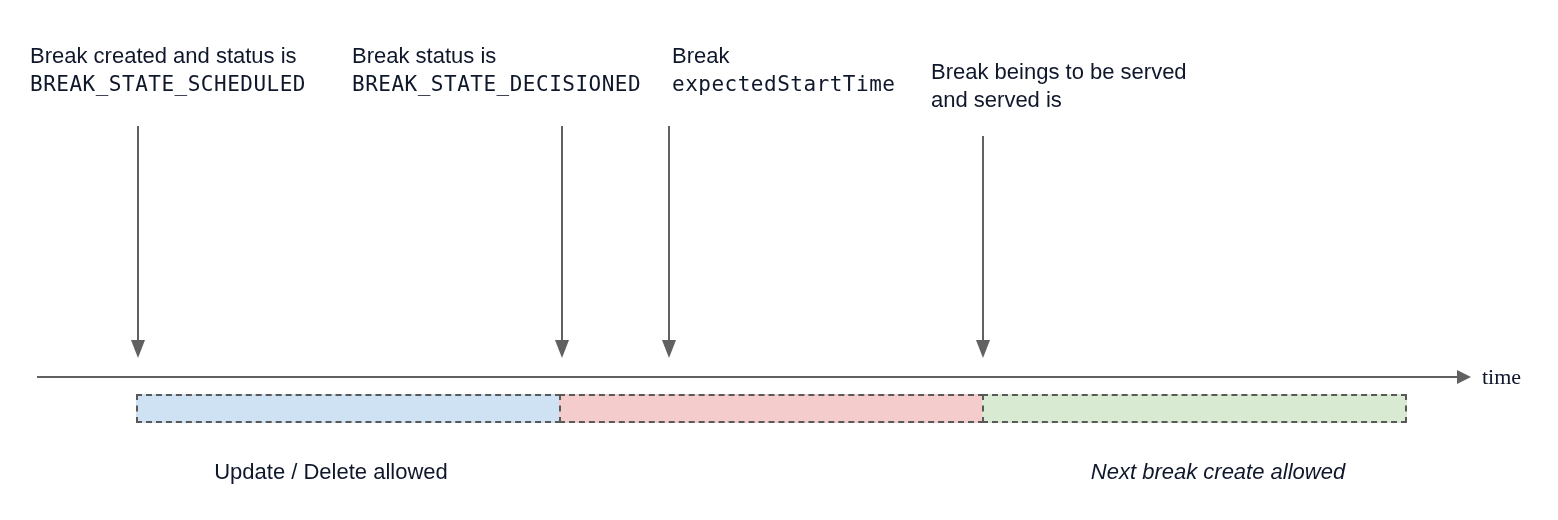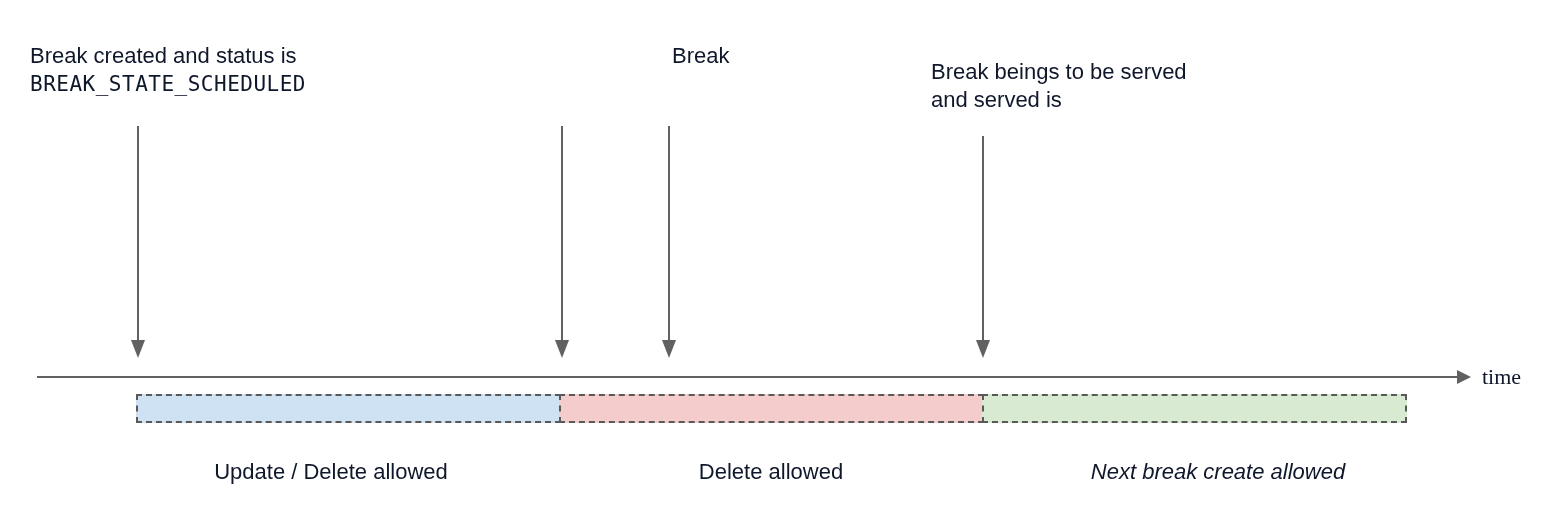--- a/index.html
+++ b/index.html
@@ -76,23 +76,28 @@
 </head>
 <body>
 
 <div class="canvas">
 
   <div class="annotation" style="left:30px;top:42px;">
     <span class="line">Break created and status is</span>
     <span class="line mono">BREAK_STATE_SCHEDULED</span>
   </div>
 
+  <div class="annotation" style="left:352px;top:42px;">
+    <span class="line">Break status is</span>
+    <span class="line mono">BREAK_STATE_DECISIONED</span>
+  </div>
 
   <div class="annotation" style="left:672px;top:42px;">
     <span class="line">Break</span>
+    <span class="line mono">expectedStartTime</span>
   </div>
 
   <div class="annotation" style="left:931px;top:34px;margin-top:24px;">
     <span class="line">Break beings to be served</span>
     <span class="line">and served is</span>
   </div>
 
   <div class="arrow-shaft" style="left:137px;top:126px;height:216px;"></div>
   <div class="arrow-head" style="left:131px;top:340px;"></div>
 
@@ -107,16 +112,15 @@
 
   <div class="axis-line"></div>
   <div class="axis-head"></div>
   <div class="axis-label">time</div>
 
   <div class="segment" style="left: 136px; width: 425px; background-color: rgb(207, 226, 243);"></div>
   <div class="segment" style="left: 559px; width: 425px; background-color: rgb(244, 204, 204);"></div>
   <div class="segment" style="left: 982px; width: 425px; background-color: rgb(217, 234, 211);"></div>
 
   <div class="seg-label" style="left:331px;">Update / Delete allowed</div>
-  <div class="seg-label" style="left:771px;">Delete allowed</div>
   <div class="seg-label" style="left:1218px;font-style:italic;">Next break create allowed</div>
 
 </div>
 
 </body></html>

